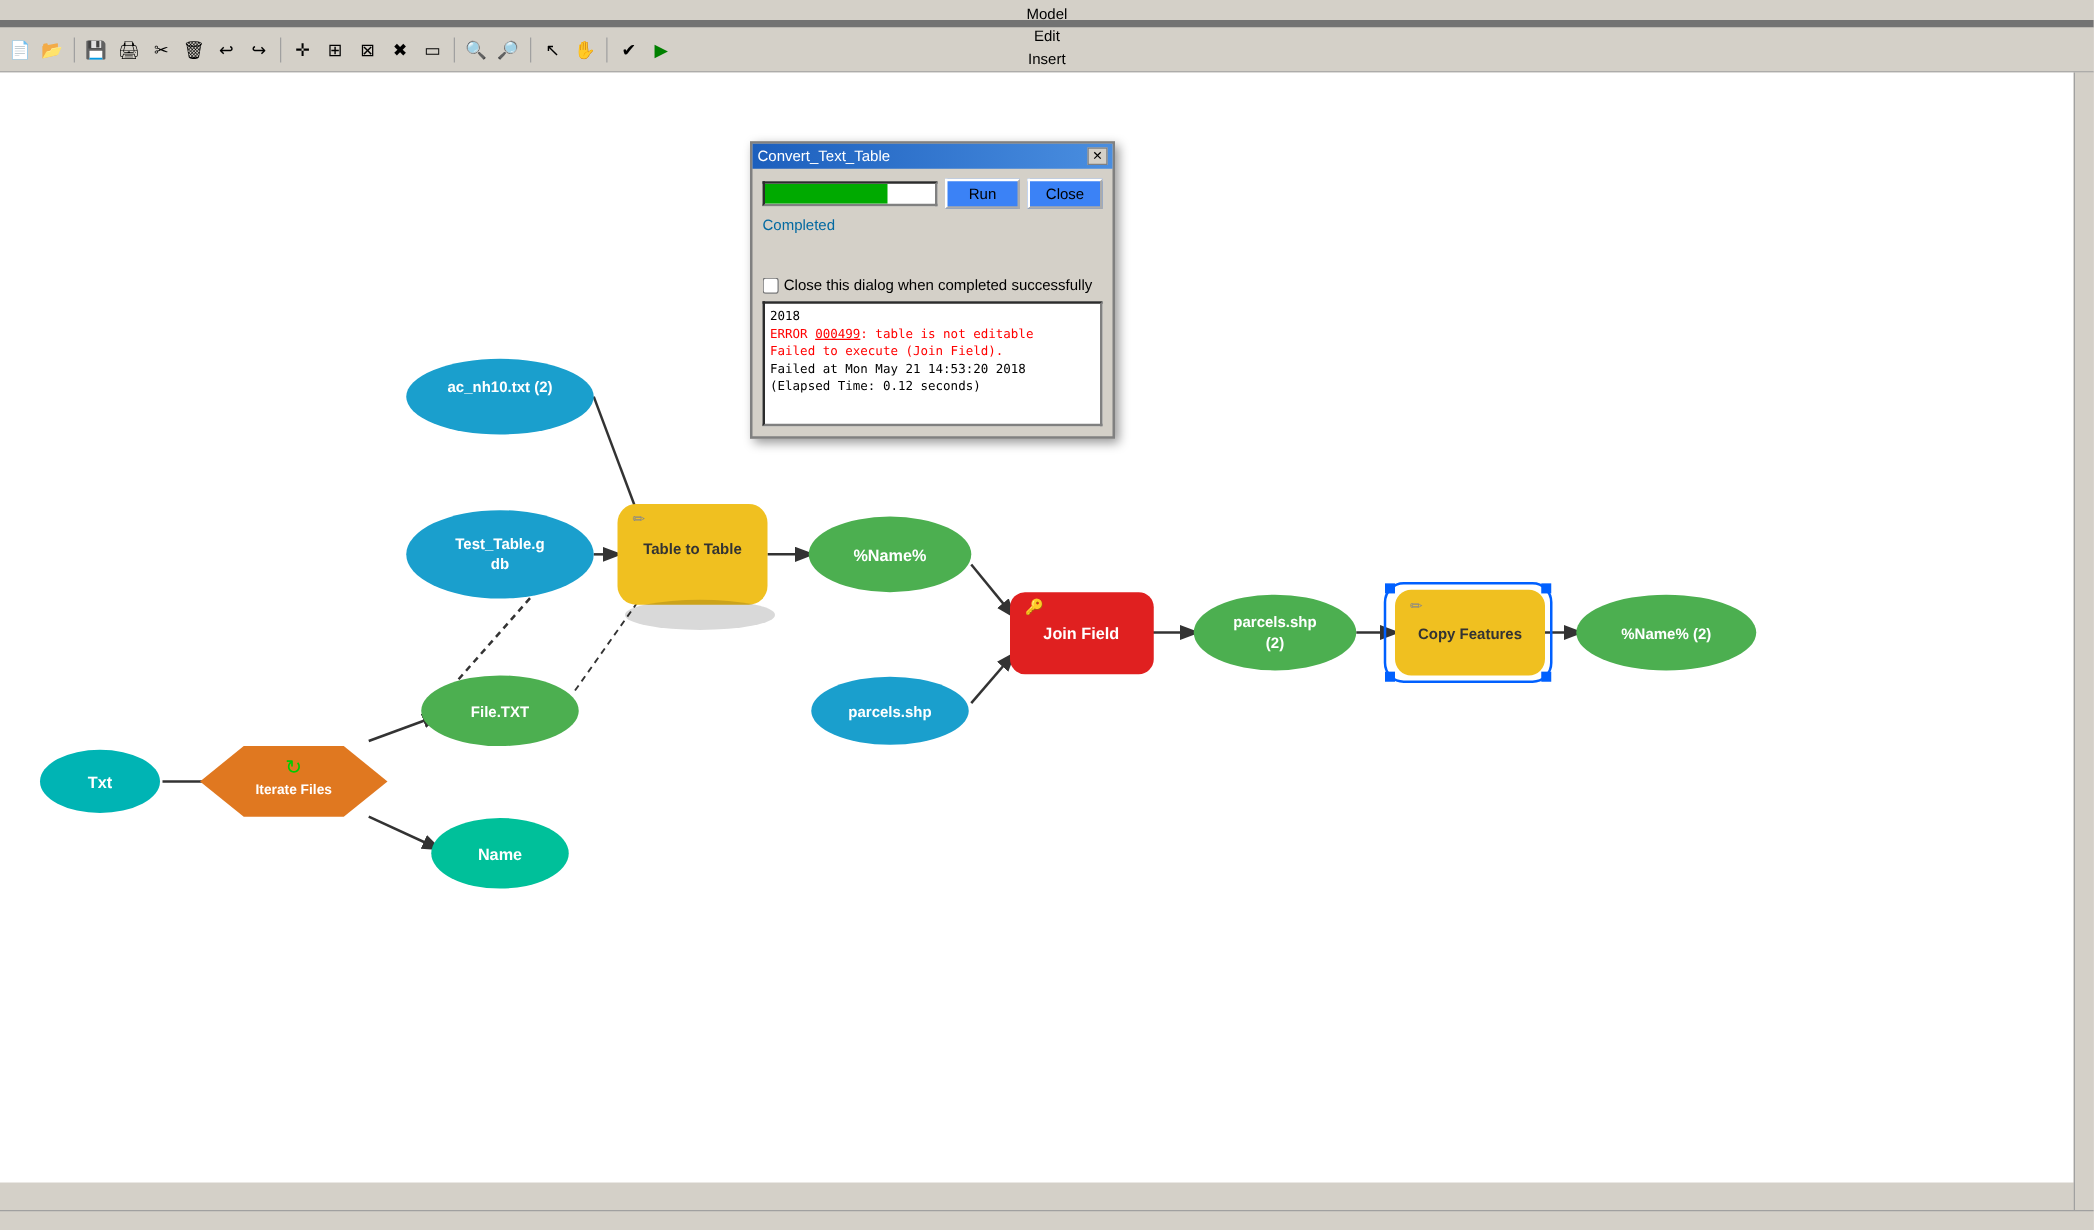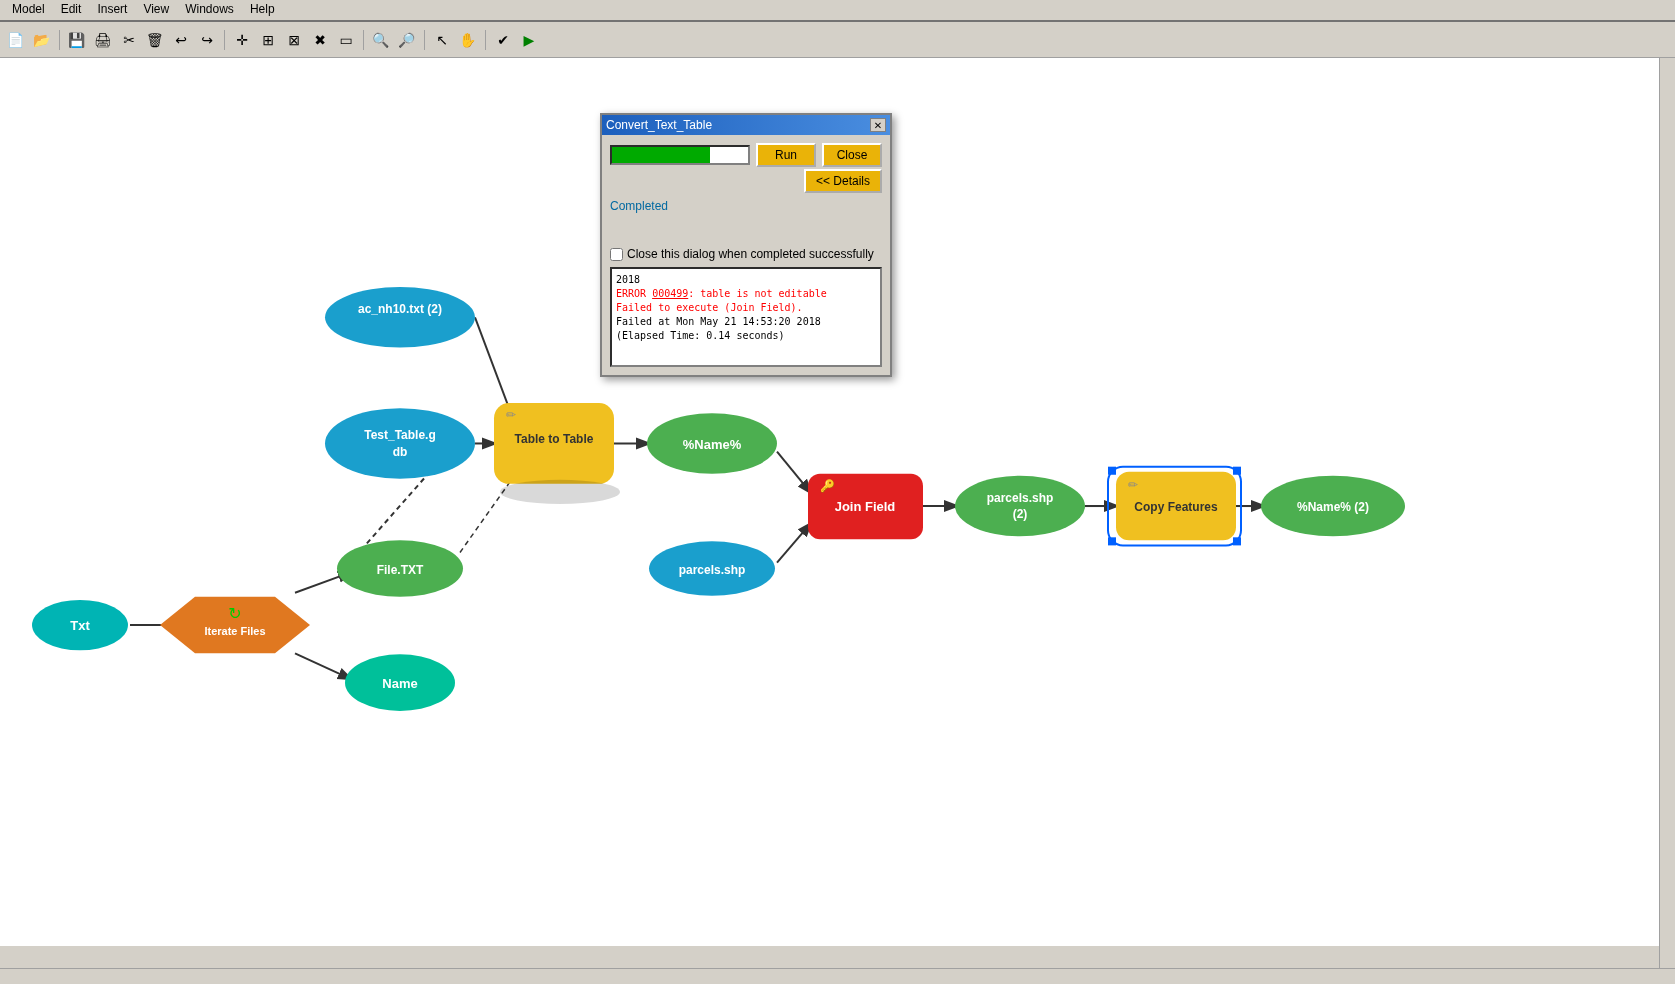--- a/index.html
+++ b/index.html
@@ -10,24 +10,25 @@
       height: 984px;
       overflow: hidden;
       position: relative;
     }
 
     
     .menubar {
       background: #d4d0c8;
       height: 22px;
       display: flex;
-      align-items: flex-end;
+      align-items: center;
       padding: 2px 4px;
-      border-bottom: 2px solid #737373;
-      font-size: 12px;
+      border-bottom: 6px solid #737373;
+      font-size: 12px;
+      flex-direction: column;
     }
     .menubar-item {
       padding: 2px 8px;
       cursor: pointer;
     }
 
     
     .toolbar {
       background: #d4d0c8;
       height: 36px;
@@ -129,21 +130,21 @@
     .dialog-body {
       padding: 8px;
     }
     .dialog-row {
       display: flex;
       align-items: center;
       margin-bottom: 6px;
       gap: 6px;
     }
     .dialog-btn {
-      background: #eab308;
+      background: #3b82f6;
       border: 2px outset #ffffff;
       padding: 3px 10px;
       font-size: 12px;
       cursor: pointer;
       min-width: 60px;
       text-align: center;
     }
     .progress-bar-container {
       flex: 1;
       height: 20px;
@@ -321,34 +322,31 @@
       <div class="dialog-close-btn">✕</div>
     </div>
     <div class="dialog-body">
       <div class="dialog-row">
         <div class="progress-bar-container">
           <div class="progress-bar-fill" style="width:72%"></div>
         </div>
         <button class="dialog-btn">Run</button>
         <button class="dialog-btn">Close</button>
       </div>
-      <div class="dialog-row" style="justify-content:flex-end; margin-top:-4px;">
-        <button class="dialog-btn">&lt;&lt; Details</button>
-      </div>
       <div class="status-text">Completed</div>
       <div class="checkbox-row">
         <input type="checkbox" style="">
         <label>Close this dialog when completed successfully</label>
       </div>
       <div class="log-area">
         <div class="log-line log-normal">2018</div>
         <div class="log-line log-error">ERROR <span class="log-link">000499</span>: table is not editable</div>
         <div class="log-line log-error">Failed to execute (Join Field).</div>
         <div class="log-line log-normal">Failed at Mon May 21 14:53:20 2018</div>
-        <div class="log-line log-normal">(Elapsed Time: 0.14 seconds)</div>
+        <div class="log-line log-normal">(Elapsed Time: 0.12 seconds)</div>
       </div>
     </div>
   </div>
 </div>
 
 <div class="scrollbar-right"></div>
 
 <div class="scrollbar-bottom"></div>
 
 </body></html>

